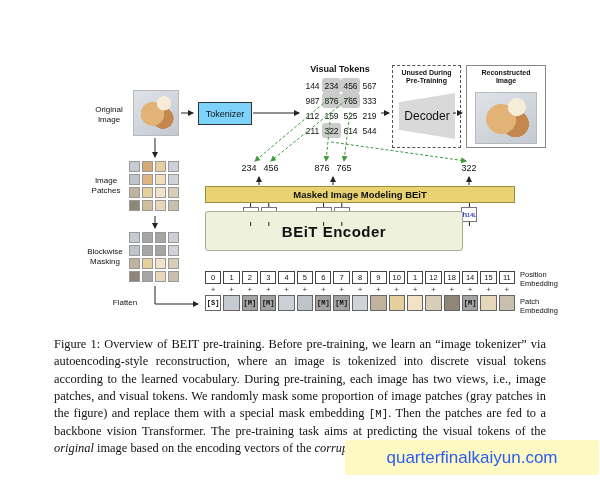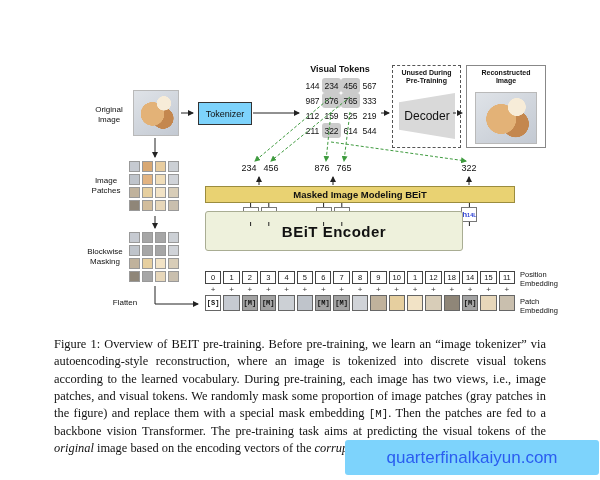--- a/index.html
+++ b/index.html
@@ -58,21 +58,21 @@
   .seqcell.special{background:#fff;font-family:"Liberation Mono",monospace}
   .seqcell.maskcell{background:#a3a3a3;font-family:"Liberation Mono",monospace}
 
   .rightlbl{left:520px;width:76px;font-size:7.5px;line-height:1.2;text-align:left;white-space:pre-line}
 
   .caption{left:54px;top:336px;width:492px;font-family:"Liberation Serif",serif;
     font-size:12.4px;line-height:1.4;text-align:justify;color:#111}
   .caption .mono{font-family:"Liberation Mono",monospace;font-size:10.8px}
   .caption .italic{font-style:italic}
 
-  .watermark{left:345px;top:440px;width:254px;height:35px;background:#7dd3fc;border-radius:3px;
+  .watermark{left:345px;top:440px;width:254px;height:35px;background:#fef9c3;border-radius:3px;
     display:flex;align-items:center;justify-content:center;font-size:17px;color:#2a5df0;cursor:pointer}
 
   svg.overlay{position:absolute;left:0;top:0;pointer-events:none}
   .arr{stroke:#222;stroke-width:1;fill:none;marker-end:url(#ah)}
   .dash{stroke-dasharray:3 2}
   .garr{stroke:#3f9b3f;stroke-width:1;fill:none;stroke-dasharray:3 2;marker-end:url(#ahg)}
   .thin{stroke:#222;stroke-width:1}
 </style>
 </head>
 <body>

